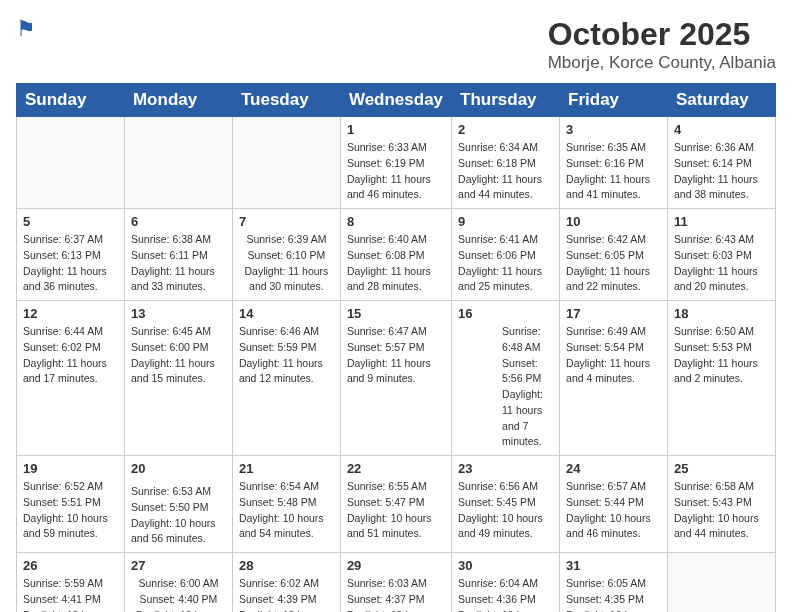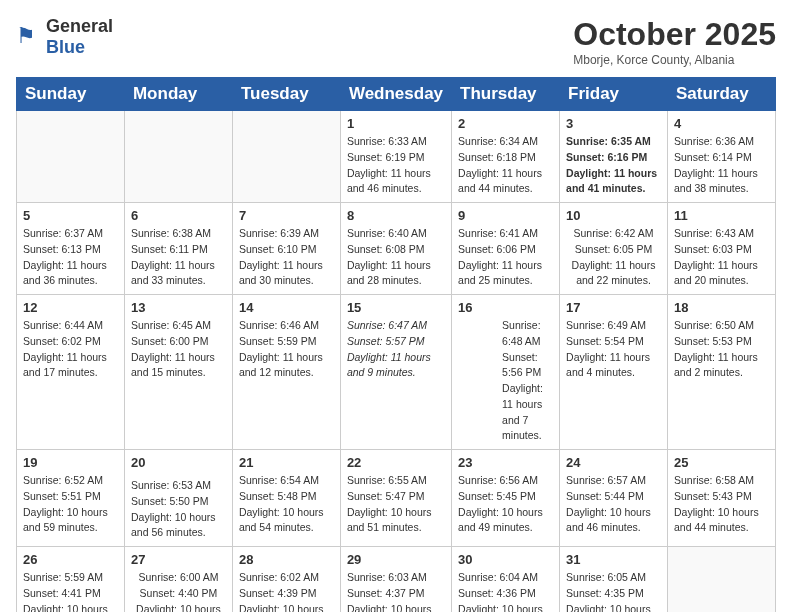--- a/index.html
+++ b/index.html
@@ -37,21 +37,21 @@
     }
     .title-section {
       text-align: left;
     }
     .month-title {
       font-size: 32px;
       font-weight: bold;
       color: #333;
     }
     .location-title {
-      font-size: 12px;
+      font-size: 17px;
       color: #555;
     }
     .calendar {
       width: 100%;
       border-collapse: collapse;
       border: 1px solid #ccc;
     }
     .calendar th {
       background-color: #2a5fa5;
       color: #fff;
@@ -90,24 +90,20 @@
     }
   </style>
 </head>
 <body>
 
 <div class="header">
   <div class="logo">
     <svg class="logo-icon" viewBox="0 0 28 28">
       <text x="0" y="20" font-size="22" fill="#2a5fa5">⚑</text>
     </svg>
-    <div>
-      <span class="logo-text-general">General</span><br>
-      <span class="logo-text-blue">Blue</span>
-    </div>
   </div>
   <div class="title-section">
     <div class="month-title">October 2025</div>
     <div class="location-title">Mborje, Korce County, Albania</div>
   </div>
 </div>
 
 <table class="calendar">
   <thead>
     <tr>
@@ -134,21 +130,21 @@
         </td>
         <td>
           <span class="day-number">2</span>
           <div class="day-info" style="white-space: pre-line;">Sunrise: 6:34 AM
 Sunset: 6:18 PM
 Daylight: 11 hours
 and 44 minutes.</div>
         </td>
         <td>
           <span class="day-number">3</span>
-          <div class="day-info" style="white-space: pre-line; font-weight: bold;">Sunrise: 6:35 AM
+          <div class="day-info" style="white-space: pre-line;">Sunrise: 6:35 AM
 Sunset: 6:16 PM
 Daylight: 11 hours
 and 41 minutes.</div>
         </td>
         <td>
           <span class="day-number">4</span>
           <div class="day-info" style="white-space: pre-line;">Sunrise: 6:36 AM
 Sunset: 6:14 PM
 Daylight: 11 hours
 and 38 minutes.</div>
@@ -164,42 +160,42 @@
         </td>
         <td>
           <span class="day-number">6</span>
           <div class="day-info" style="white-space: pre-line;">Sunrise: 6:38 AM
 Sunset: 6:11 PM
 Daylight: 11 hours
 and 33 minutes.</div>
         </td>
         <td>
           <span class="day-number">7</span>
-          <div class="day-info" style="white-space: pre-line;">Sunrise: 6:39 AM
+          <div class="day-info" style="white-space: pre-line; text-align: center;">Sunrise: 6:39 AM
 Sunset: 6:10 PM
 Daylight: 11 hours
 and 30 minutes.</div>
         </td>
         <td>
           <span class="day-number">8</span>
           <div class="day-info" style="white-space: pre-line;">Sunrise: 6:40 AM
 Sunset: 6:08 PM
 Daylight: 11 hours
 and 28 minutes.</div>
         </td>
         <td>
           <span class="day-number">9</span>
           <div class="day-info" style="white-space: pre-line;">Sunrise: 6:41 AM
 Sunset: 6:06 PM
 Daylight: 11 hours
 and 25 minutes.</div>
         </td>
         <td>
           <span class="day-number">10</span>
-          <div class="day-info" style="white-space: pre-line; text-align: center;">Sunrise: 6:42 AM
+          <div class="day-info" style="white-space: pre-line;">Sunrise: 6:42 AM
 Sunset: 6:05 PM
 Daylight: 11 hours
 and 22 minutes.</div>
         </td>
         <td>
           <span class="day-number">11</span>
           <div class="day-info" style="white-space: pre-line;">Sunrise: 6:43 AM
 Sunset: 6:03 PM
 Daylight: 11 hours
 and 20 minutes.</div>
@@ -222,21 +218,21 @@
         </td>
         <td>
           <span class="day-number">14</span>
           <div class="day-info" style="white-space: pre-line;">Sunrise: 6:46 AM
 Sunset: 5:59 PM
 Daylight: 11 hours
 and 12 minutes.</div>
         </td>
         <td>
           <span class="day-number">15</span>
-          <div class="day-info" style="white-space: pre-line; font-style: italic;">Sunrise: 6:47 AM
+          <div class="day-info" style="white-space: pre-line;">Sunrise: 6:47 AM
 Sunset: 5:57 PM
 Daylight: 11 hours
 and 9 minutes.</div>
         </td>
         <td>
           <span class="day-number">16</span>
           <div class="day-info" style="white-space: pre-line; margin-left: 44px;">Sunrise: 6:48 AM
 Sunset: 5:56 PM
 Daylight: 11 hours
 and 7 minutes.</div>

